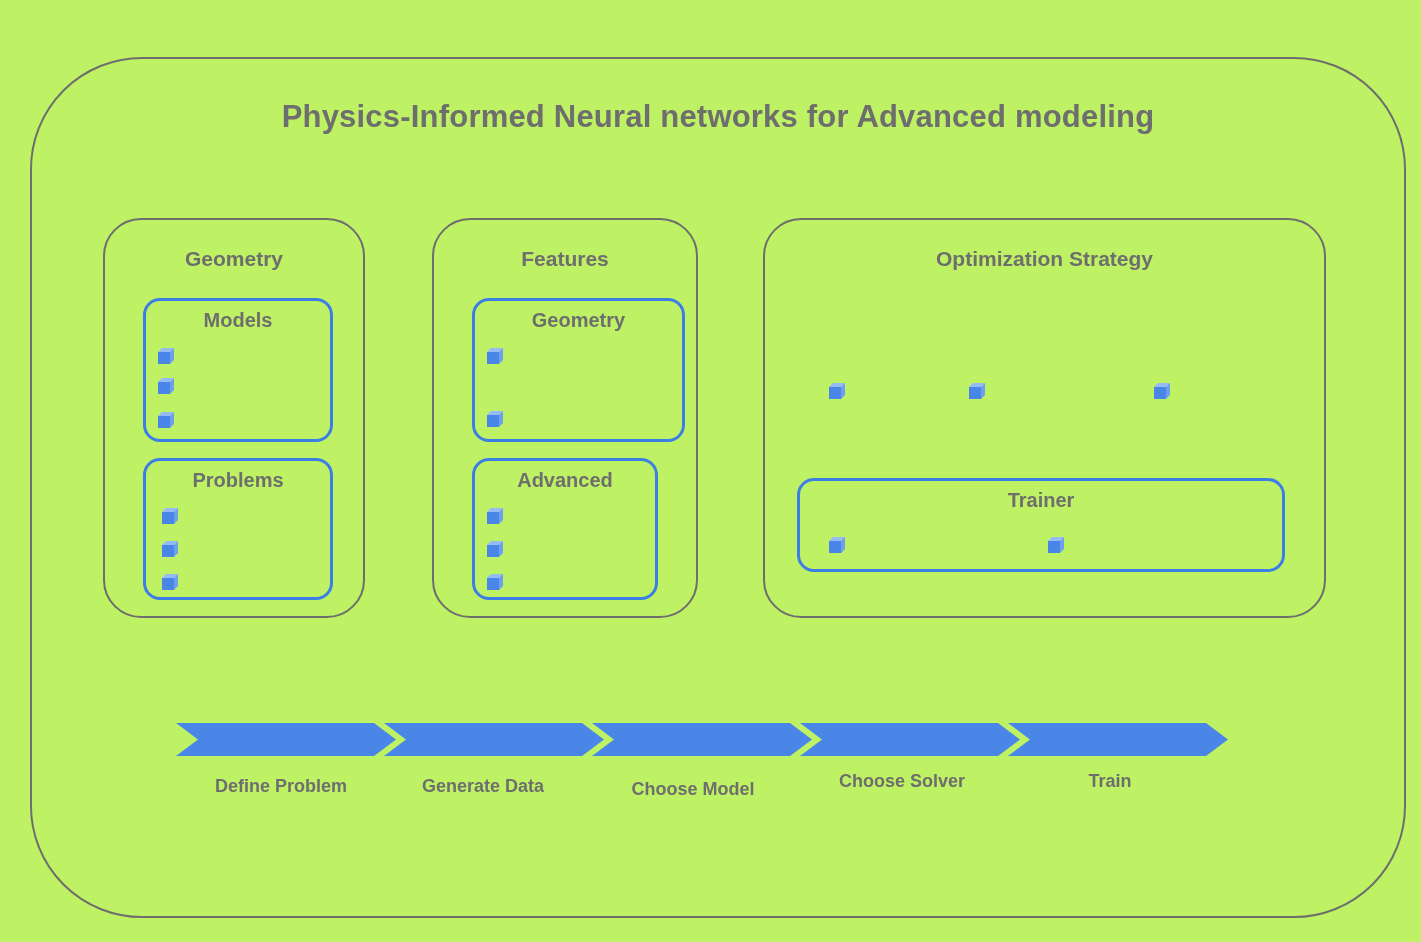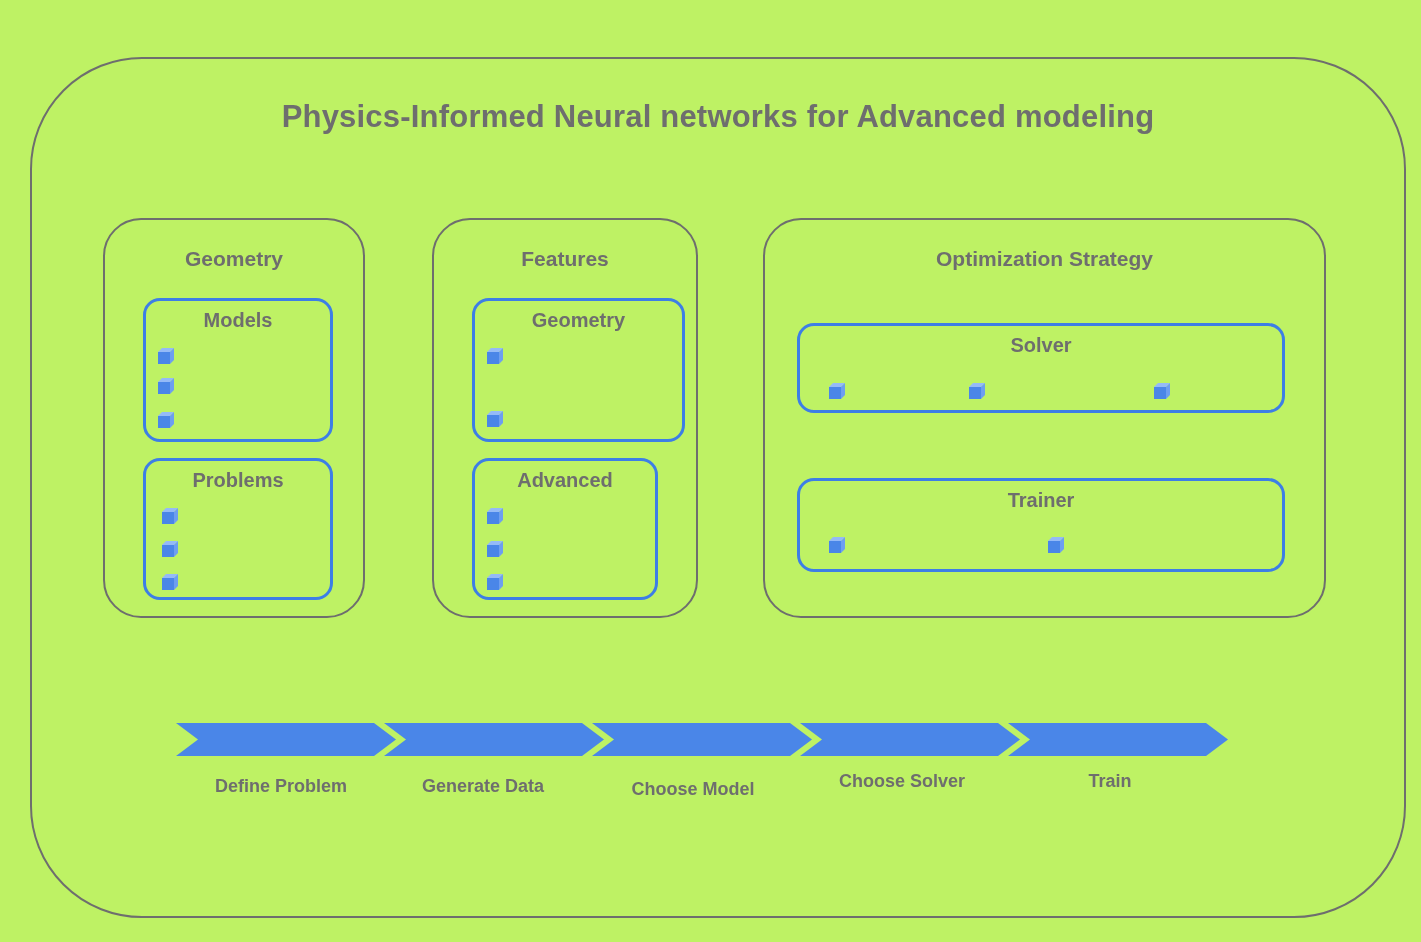--- a/index.html
+++ b/index.html
@@ -175,23 +175,20 @@
   <svg class="cube" style="left:487px; top:541px">
       <use href="#cube"></use>
     </svg>
   <svg class="cube" style="left:487px; top:574px">
       <use href="#cube"></use>
     </svg>
 
   <div class="panel panel-optimization">
     <div class="panel-title">Optimization Strategy</div>
   </div>
-  <div class="bluebox box-solver">
-    <div class="box-title">Solver</div>
-  </div>
   <svg class="cube" style="left:829px; top:383px">
       <use href="#cube"></use>
     </svg>
   <svg class="cube" style="left:969px; top:383px">
       <use href="#cube"></use>
     </svg>
   <svg class="cube" style="left:1154px; top:383px">
       <use href="#cube"></use>
     </svg>
 

